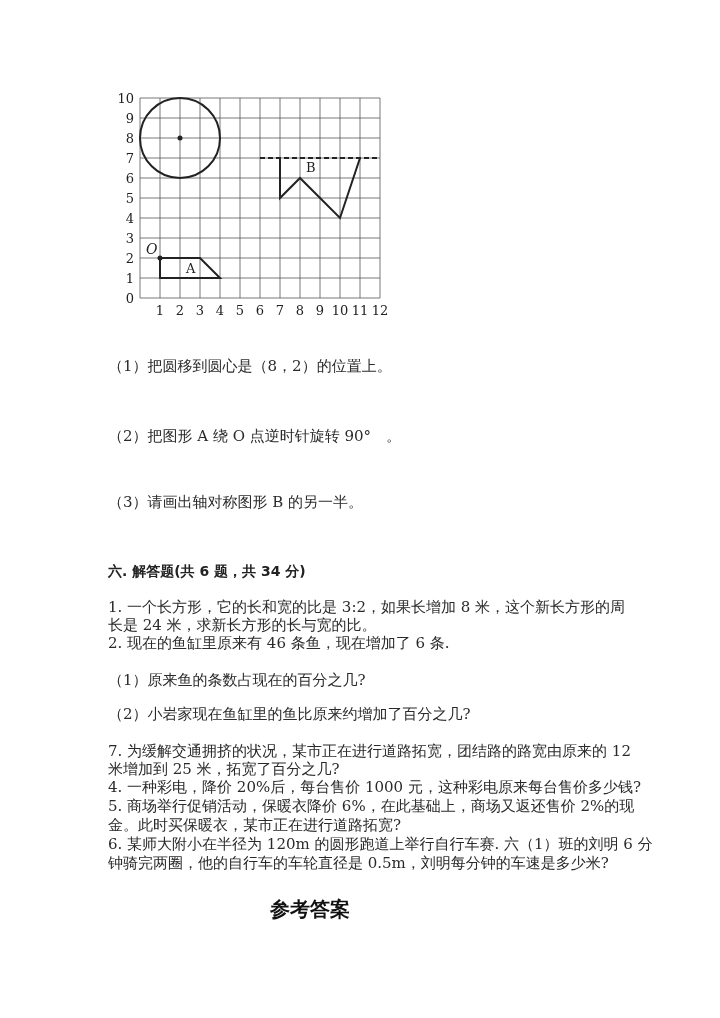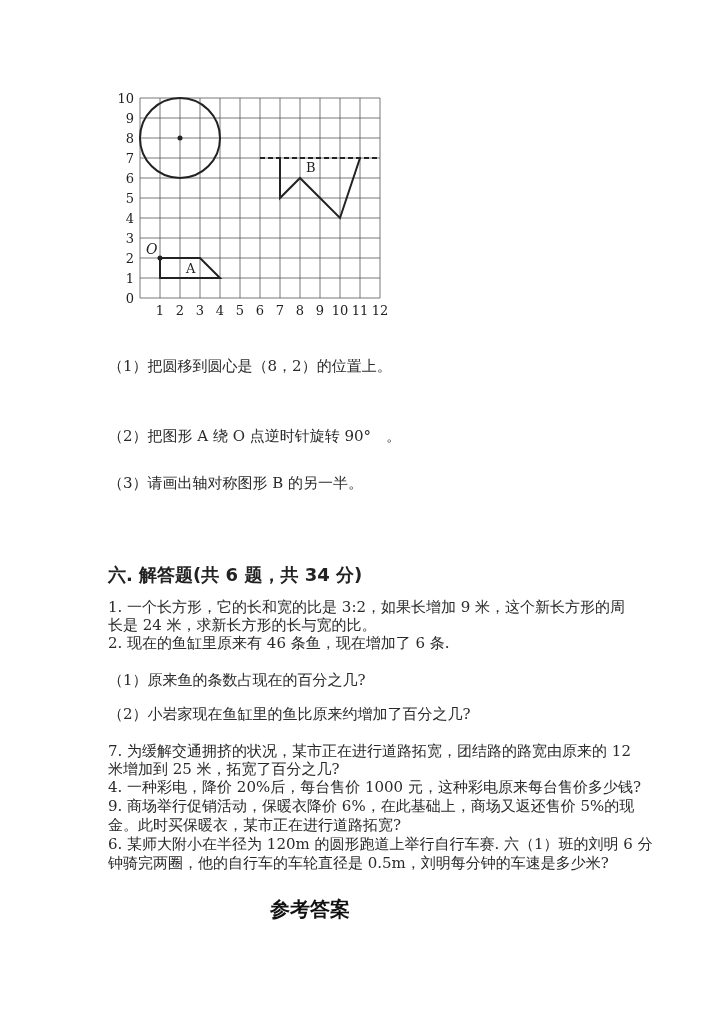--- a/index.html
+++ b/index.html
@@ -1,21 +1,21 @@
 <!DOCTYPE html>
 <html><head>
   <meta charset="utf-8">
   <style>
     html, body { margin: 0; padding: 0; background: #ffffff; }
     body { width: 720px; height: 1018px; position: relative; overflow: hidden;
            font-family: "DejaVu Serif", "Liberation Serif", serif; color: #222; }
     .figure { position: absolute; left: 108px; top: 88px; width: 290px; height: 235px; }
     .figure svg { display: block; }
     .line { position: absolute; left: 108px; font-size: 15px; line-height: 19px; white-space: nowrap; color: #2a2a2a; }
-    .heading { position: absolute; left: 108px; font-size: 18px; font-weight: bold; font-family: "DejaVu Sans", "Liberation Sans", sans-serif; color: #222; }
+    .heading { position: absolute; left: 108px; font-size: 14px; font-weight: bold; font-family: "DejaVu Sans", "Liberation Sans", sans-serif; color: #222; }
     .answer-title { position: absolute; left: 0; width: 620px; text-align: center; font-size: 20px; font-weight: bold;
                     font-family: "DejaVu Sans", "Liberation Sans", sans-serif; color: #111; }
   </style>
 </head>
 <body>
 
 <div class="figure">
   <svg id="grid-svg" width="290" height="235" viewBox="108 88 290 235" xmlns="http://www.w3.org/2000/svg">
       <line x1="140" y1="298" x2="140" y2="98" stroke="#555" stroke-width="0.8"></line>
       <line x1="160" y1="298" x2="160" y2="98" stroke="#555" stroke-width="0.8"></line>
@@ -71,30 +71,30 @@
       <circle cx="160" cy="258" r="2.5" fill="#222"></circle>
       <text x="146" y="254" font-size="14" font-style="italic" font-family="DejaVu Serif, serif" fill="#222">O</text>
       <line x1="260" y1="158" x2="380" y2="158" stroke="#222" stroke-width="2" stroke-dasharray="5,3"></line>
       <polyline points="280,158 280,198 300,178 340,218 360,158" fill="none" stroke="#222" stroke-width="2"></polyline>
       <text x="306" y="172" font-size="13" font-family="DejaVu Serif, serif" fill="#222">B</text>
     </svg>
 </div>
 
 <div class="line" style="top:357px">（1）把圆移到圆心是（8，2）的位置上。</div>
 <div class="line" style="top:427px">（2）把图形 A 绕 O 点逆时针旋转 90°　。</div>
-<div class="line" style="top:474px">（3）请画出轴对称图形 B 的另一半。</div>
+<div class="line" style="top:493px">（3）请画出轴对称图形 B 的另一半。</div>
 
 <div class="heading" style="top:563px">六. 解答题(共 6 题，共 34 分)</div>
 
-<div class="line" style="top:598px">1. 一个长方形，它的长和宽的比是 3:2，如果长增加 9 米，这个新长方形的周</div>
+<div class="line" style="top:598px">1. 一个长方形，它的长和宽的比是 3:2，如果长增加 8 米，这个新长方形的周</div>
 <div class="line" style="top:616px">长是 24 米，求新长方形的长与宽的比。</div>
 <div class="line" style="top:634px">2. 现在的鱼缸里原来有 46 条鱼，现在增加了 6 条.</div>
 <div class="line" style="top:671px">（1）原来鱼的条数占现在的百分之几?</div>
 <div class="line" style="top:705px">（2）小岩家现在鱼缸里的鱼比原来约增加了百分之几?</div>
 <div class="line" style="top:742px">7. 为缓解交通拥挤的状况，某市正在进行道路拓宽，团结路的路宽由原来的 12</div>
 <div class="line" style="top:760px">米增加到 25 米，拓宽了百分之几?</div>
 <div class="line" style="top:778px">4. 一种彩电，降价 20%后，每台售价 1000 元，这种彩电原来每台售价多少钱?</div>
-<div class="line" style="top:797px">9. 商场举行促销活动，保暖衣降价 6%，在此基础上，商场又返还售价 5%的现</div>
+<div class="line" style="top:797px">5. 商场举行促销活动，保暖衣降价 6%，在此基础上，商场又返还售价 2%的现</div>
 <div class="line" style="top:816px">金。此时买保暖衣，某市正在进行道路拓宽?</div>
 <div class="line" style="top:835px">6. 某师大附小在半径为 120m 的圆形跑道上举行自行车赛. 六（1）班的刘明 6 分</div>
 <div class="line" style="top:854px">钟骑完两圈，他的自行车的车轮直径是 0.5m，刘明每分钟的车速是多少米?</div>
 
 <div class="answer-title" style="top:896px">参考答案</div>
 
 </body></html>

